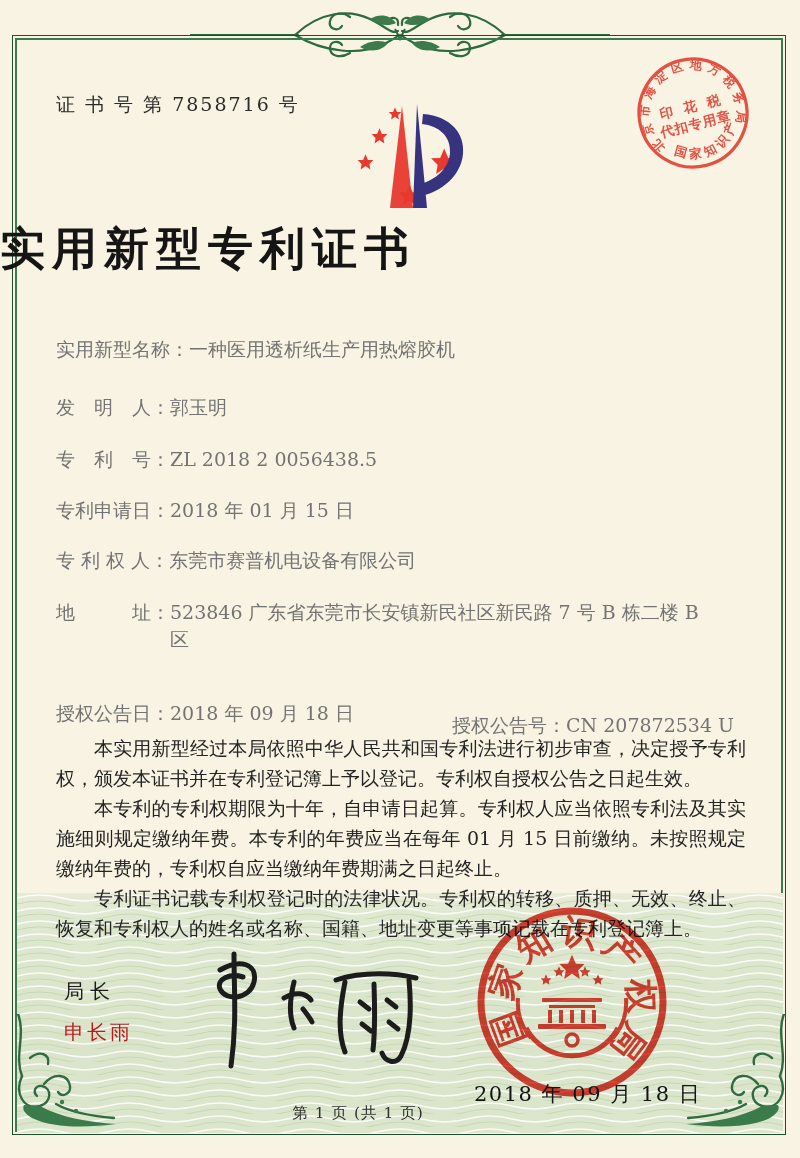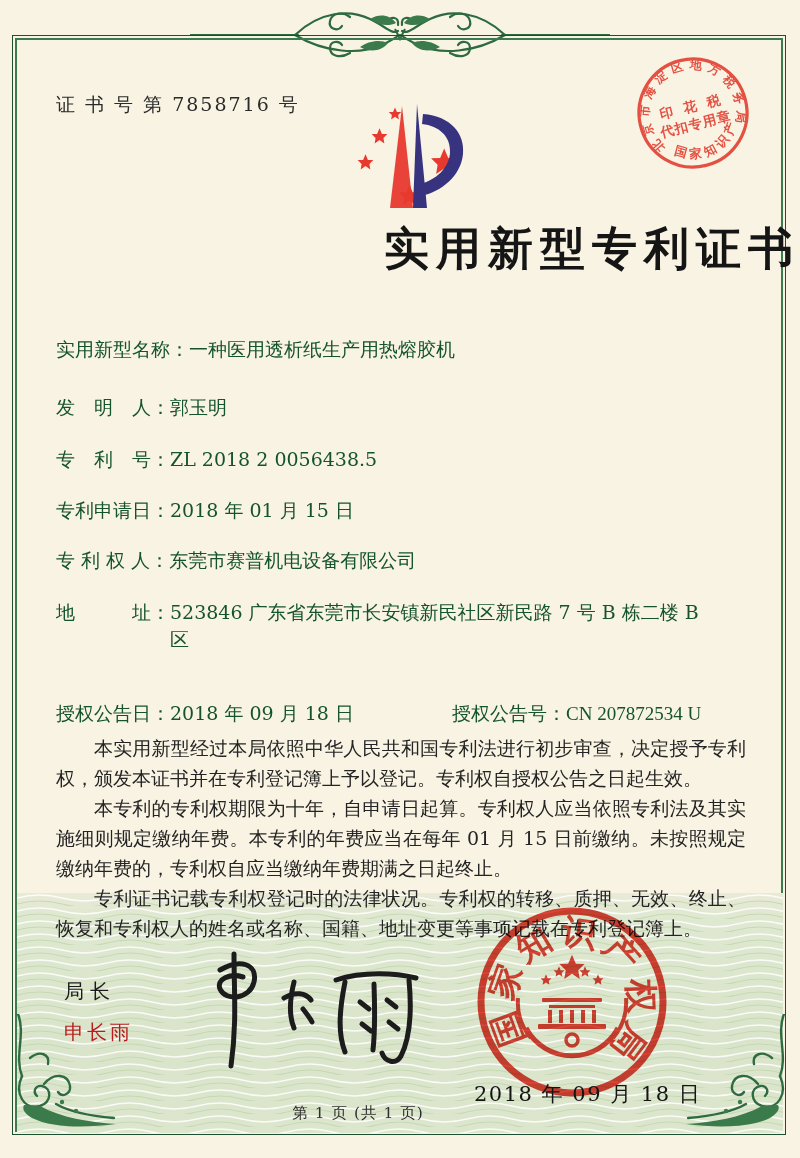--- a/index.html
+++ b/index.html
@@ -22,32 +22,32 @@
   .guilloche{
     position:absolute;left:17px;top:893px;width:766px;height:240px;
     background:linear-gradient(#e9ead6 0%,#dfe8d0 10%,#d9e4ca 60%,#dce6cd 100%);
   }
   .guilloche svg{position:absolute;inset:0;width:100%;height:100%;}
   .cert-no{
     position:absolute;left:56px;top:92px;font-size:19px;letter-spacing:2px;color:#2a2a2a;
   }
   .logo{position:absolute;left:333px;top:100px;}
   .title{
-    position:absolute;left:0;right:0;top:219px;text-align:right;
+    position:absolute;left:0;right:0;top:219px;text-align:left;
     font-size:45px;font-weight:700;letter-spacing:7px;color:#151515;
   }
   .field-row{
     position:absolute;left:56px;width:692px;display:flex;align-items:flex-start;
-    font-size:19px;line-height:27px;color:#14532d;
+    font-size:19px;line-height:27px;color:#737373;
   }
   .field-label{white-space:pre;flex:none;}
   .field-value{white-space:pre-wrap;}
   .row-1{top:336px}.row-2{top:394px}.row-3{top:446px}
   .row-4{top:497px}.row-5{top:547px}.row-6{top:599px}.row-7{top:652px}
-  .grant-no-pair{position:absolute;left:396px;top:0;display:flex;font-family:Liberation Serif, serif;}
+  .grant-no-pair{position:absolute;left:396px;top:12px;display:flex;}
   .row-7{position:absolute;margin-top:48px;}
   .body-text{
     position:absolute;left:56px;top:697px;width:690px;
     font-size:19px;line-height:30px;text-align:justify;color:#242424;margin-top:36px;
   }
   .body-text p{margin:0;text-indent:2em;}
   .sig-title{position:absolute;left:64px;top:978px;font-size:20px;letter-spacing:6px;color:#1b1b1b;text-align:right;}
   .sig-name{position:absolute;left:64px;top:1019px;font-size:20px;letter-spacing:3px;color:#b91c1c;}
   .autograph{position:absolute;left:188px;top:942px;}
   .seal-main{position:absolute;left:472px;top:902px;mix-blend-mode:multiply;opacity:.92;}

